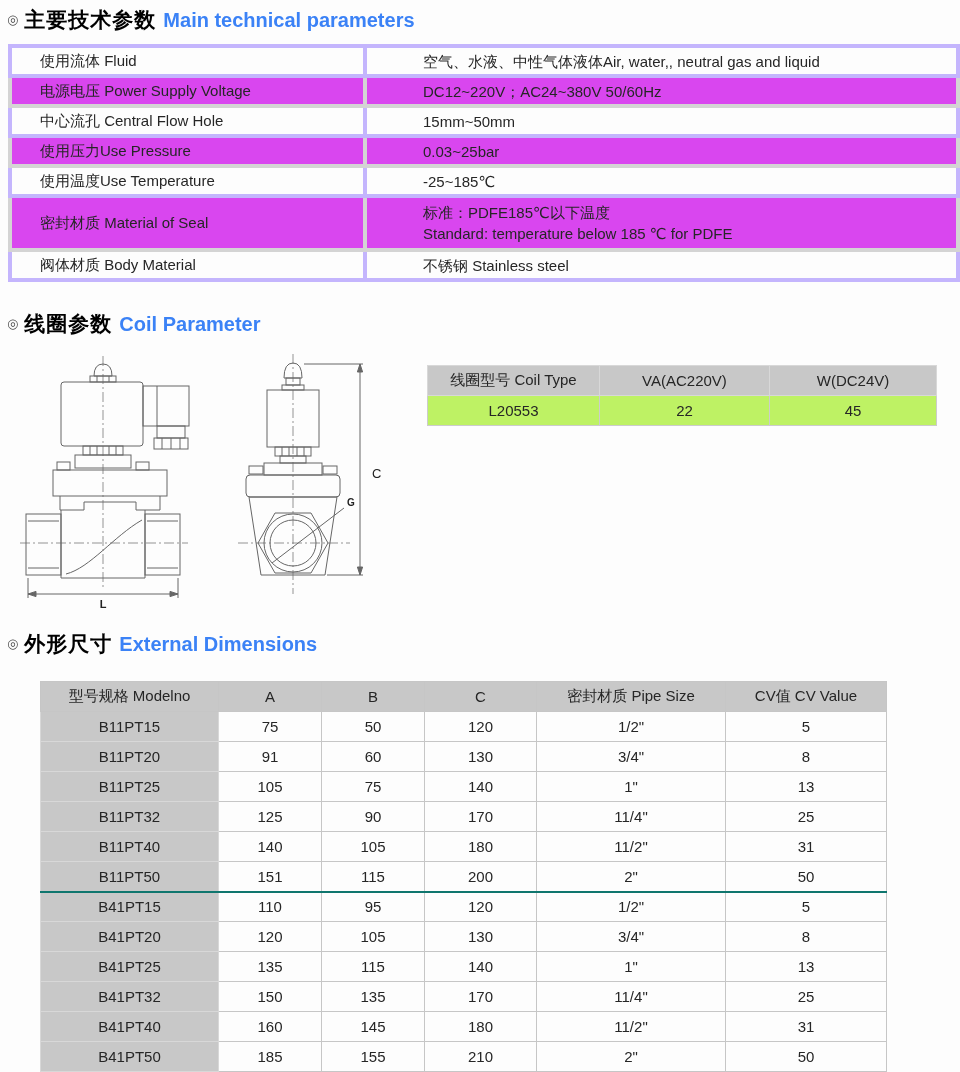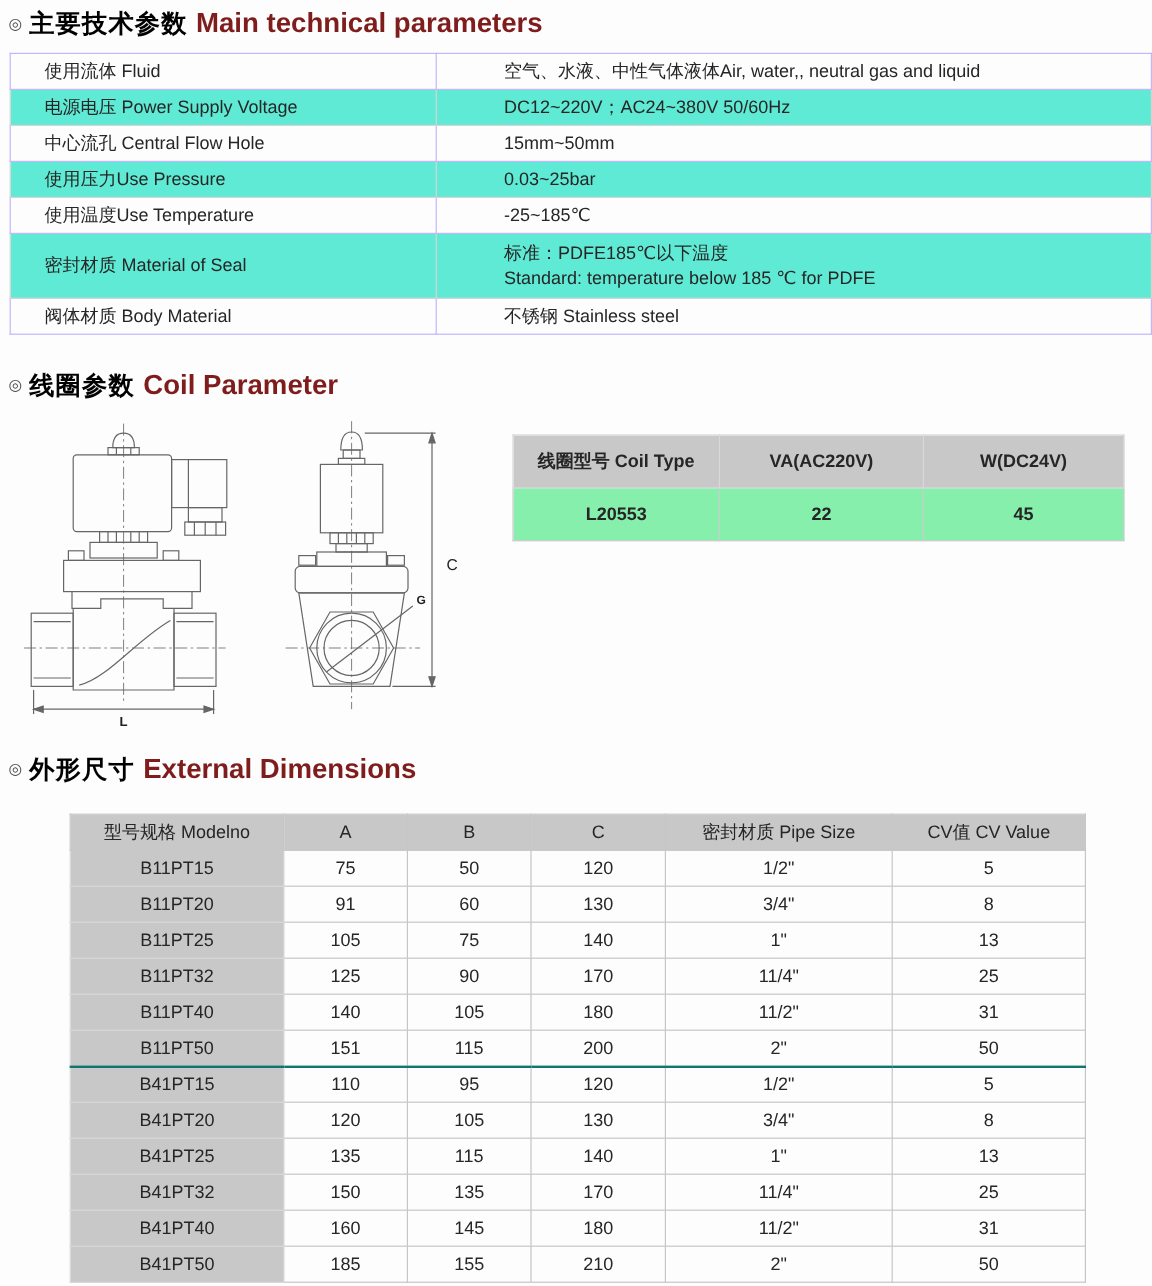--- a/index.html
+++ b/index.html
@@ -9,59 +9,59 @@
     font-family: "Liberation Sans", "DejaVu Sans", sans-serif;
     color: #2e2e2e;
     overflow: hidden;
   }
   .page { width: 960px; height: 1072px; position: relative; background: #fdfdfd; }
 
   
   .sec-head { display: flex; align-items: baseline; margin-left: 7px; }
   .sec-head .bullet { font-size: 13px; color: #4d4d4d; margin-right: 6px; position: relative; top: -3px; }
   .sec-head .zh { font-size: 21px; font-weight: bold; color: #000000; letter-spacing: 1px; }
-  .sec-head .en { font-size: 23px; font-weight: bold; color: #7f1d1d; margin-left: 7px; }
+  .sec-head .en { font-size: 20px; font-weight: bold; color: #3b82f6; margin-left: 7px; }
 
   
   .params-table {
     border-collapse: collapse; table-layout: fixed;
     width: 952px; margin-left: 8px; margin-top: 10px;
   }
   .params-table td {
-    border: 1px solid #c4b5fd;
+    border: 4px solid #c4b5fd;
     font-size: 15px; color: #262626;
     height: 30px; vertical-align: middle;
     background: #fdfdfd;
   }
-  .params-table tr.gray td { background: #5eead4; border-color: #d4d4d4; margin-top: 44px; }
+  .params-table tr.gray td { background: #d946ef; border-color: #d4d4d4; margin-top: 44px; }
   .params-table td.p-label { padding-left: 28px; }
   .params-table td.p-value { padding-left: 56px; white-space: pre-line; line-height: 21px; }
   .params-table tr.tall td { height: 54px; }
 
   
   .coil-row { display: flex; align-items: flex-start; margin-top: 12px; }
   .drawing { flex: none; }
   .drawing-1 { margin-left: 18px; }
   .drawing-2 { margin-left: 2px; }
   .coil-table {
     border-collapse: collapse; table-layout: fixed;
     width: 510px; margin-left: 27px; margin-top: 15px;
   }
   .coil-table th, .coil-table td {
-    border: 1px solid #cccccc; height: 44px;
+    border: 1px solid #cccccc; height: 30px;
     font-size: 15px; text-align: center; vertical-align: middle;
-    font-weight: bold; color: #262626;
+    font-weight: normal; color: #262626;
   }
   .coil-table th { background: #c8c8c8; border-color: #d8d8d8; }
-  .coil-table td { background: #86efac; text-align: center; }
+  .coil-table td { background: #bef264; text-align: center; }
 
   
   .dims-table {
     border-collapse: collapse; table-layout: fixed;
-    width: 847px; margin-left: 58px; margin-top: 23px;
+    width: 847px; margin-left: 40px; margin-top: 23px;
   }
   .dims-table th, .dims-table td {
     border: 1px solid #c6c6c6; height: 30px;
     font-size: 15px; text-align: center; vertical-align: middle;
     font-weight: normal; color: #262626;
   }
   .dims-table th { background: #c8c8c8; }
   .dims-table td { background: #fdfdfd; }
   .dims-table td:first-child { background: #c8c8c8; border-color: #d8d8d8; text-align: center; }
   .dims-table tbody tr:nth-child(6) td { border-bottom: 2px solid #0f766e; }

